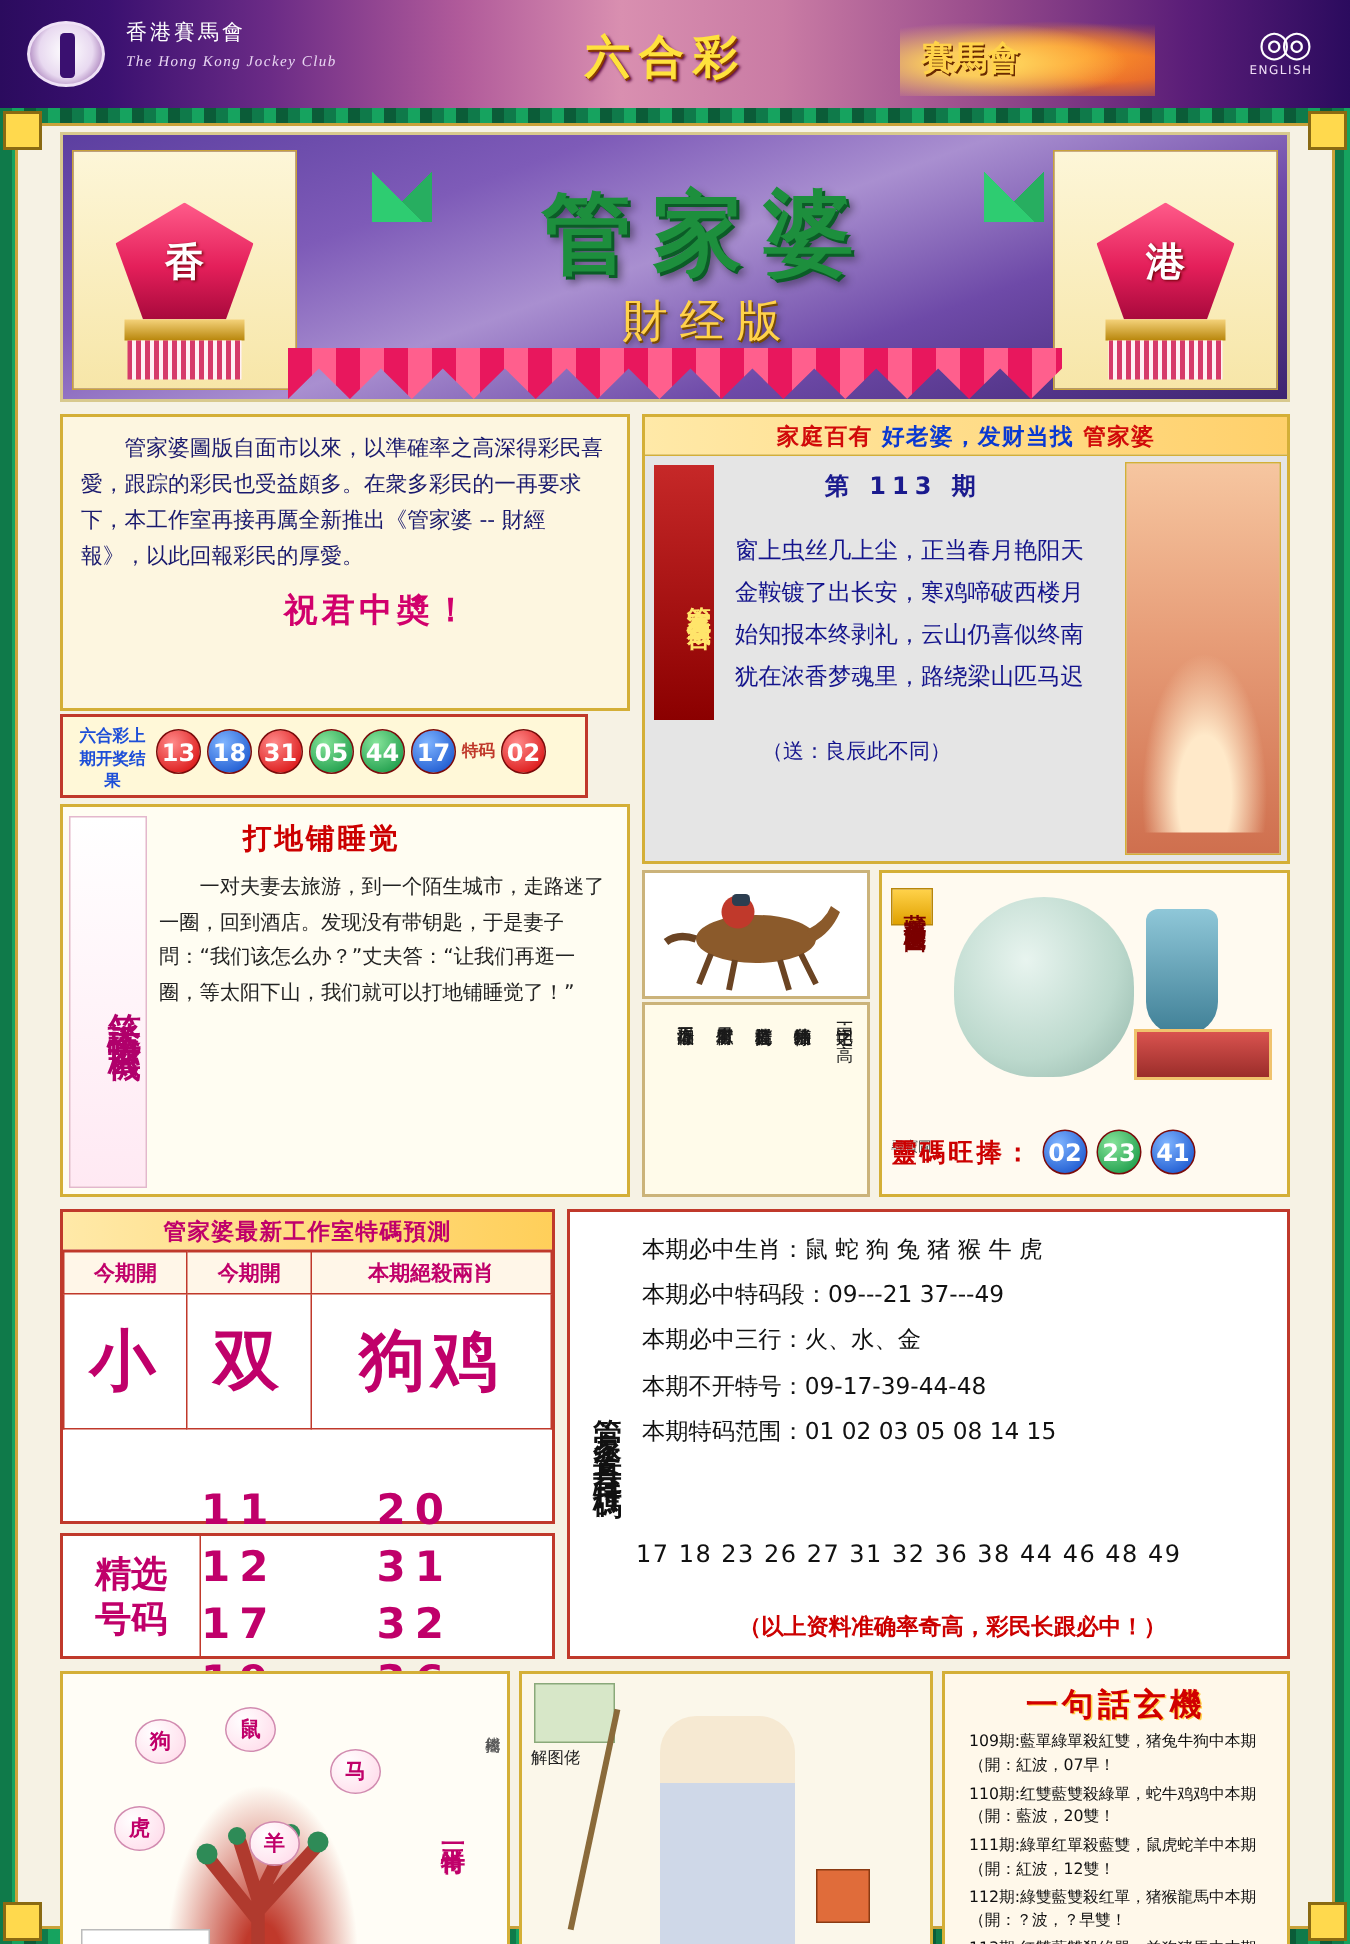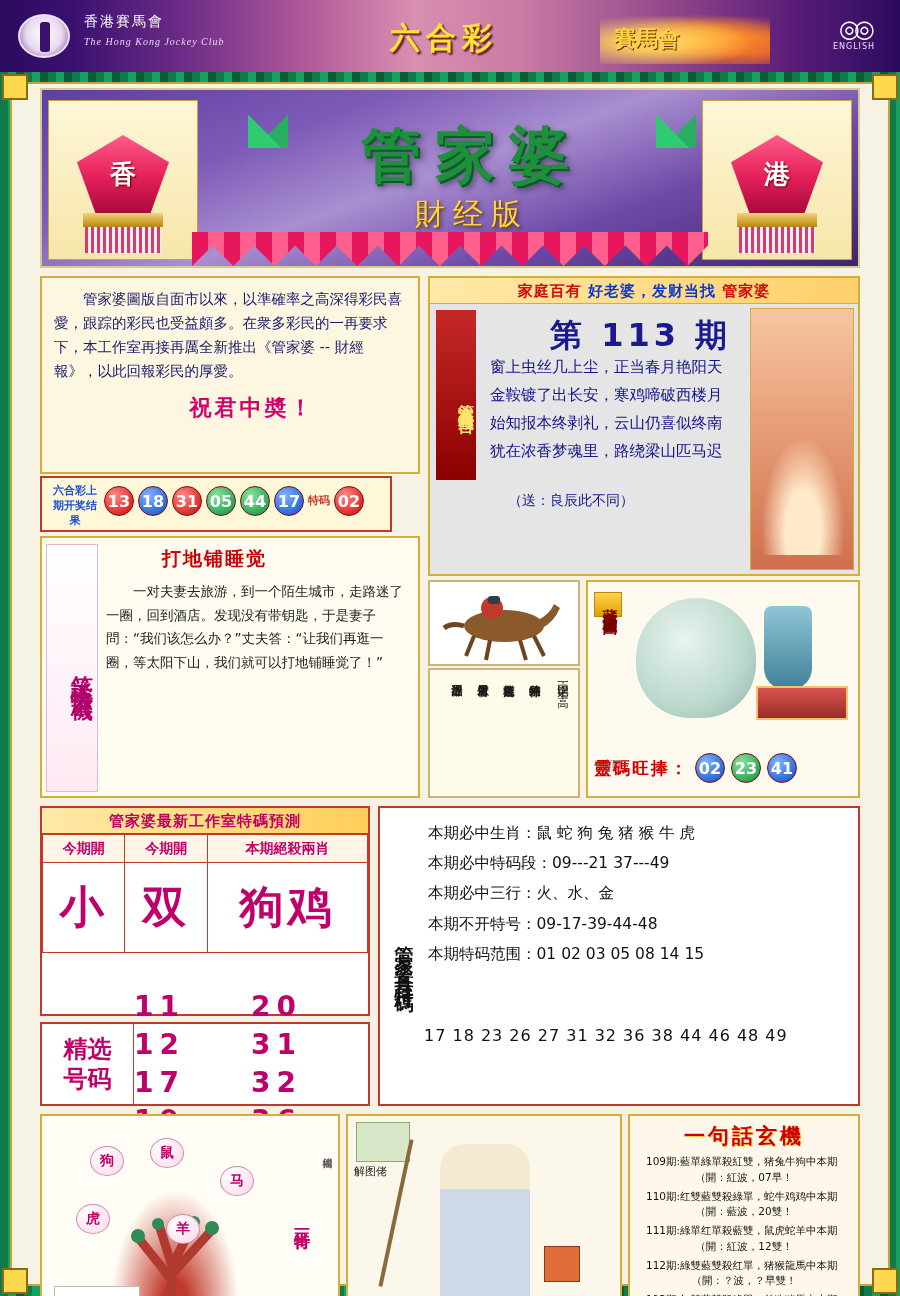--- a/index.html
+++ b/index.html
@@ -164,21 +164,21 @@
   #issueBox .ribbon .a{color:#d10a0a}
   #issueBox .ribbon .b{color:#0a39d1}
   #issueBox .ribbon .c{color:#d10a0a}
   #issueBox .vtag{
     position:absolute; left:6px; top:32px; width:40px; height:170px;
     background:linear-gradient(180deg,#c62828,#8b0000);
     color:#ffe56b; font-size:16px; font-weight:bold; text-align:center; padding-top:6px;
     line-height:19px; writing-mode:vertical-rl; letter-spacing:2px;
   }
   #issueBox .issue-no{
-    position:absolute; left:120px; top:36px; font-size:32px; font-weight:bold; color:#1a1a8e;
+    position:absolute; left:120px; top:36px; font-size:16px; font-weight:bold; color:#1a1a8e;
     letter-spacing:4px;
   }
   #issueBox .poem{
     position:absolute; left:60px; top:76px; width:300px; color:#14148c; font-size:15.5px; line-height:1.8;
   }
   #issueBox .note{
     position:absolute; left:78px; top:214px; font-size:14px; color:#14148c;
   }
   #issueBox .art{
     position:absolute; right:4px; top:30px; width:104px; height:262px;
@@ -307,21 +307,21 @@
   #picBox .stamp{ position:absolute; left:8px; top:6px; width:54px; height:40px; background:#d7e7c8; border:1px solid #8aa97a;}
   #picBox .stamp-txt{ position:absolute; left:6px; top:48px; font-size:11px; color:#222;}
 
   
   #riddleBox{ left:606px; top:1030px; width:232px; height:254px; background:#fff8ea; border-color:#d4af37;}
   #riddleBox h3{
     margin:6px 0 4px; text-align:center; font-size:21px; font-weight:bold; color:#d10000;
     letter-spacing:3px; text-shadow:1px 1px 0 #ffd24a;
   }
   #riddleBox .item{ font-size:10.5px; line-height:1.5; color:#111; padding:0 16px 3px; }
-  #riddleBox .item .l2{ display:block; text-align:center; }
+  #riddleBox .item .l2{ display:block; text-align:left; }
 </style>
 </head>
 <body>
 
 <div class="page">
 
   <div class="topbar">
     <div class="hkjc-logo"></div>
     <div class="hk-cn">香港賽馬會</div>
     <div class="hk-en">The Hong Kong Jockey Club</div>
@@ -475,20 +475,21 @@
     <div class="box" id="infoBox">
       <div class="vtitle">管家婆真言特碼</div>
       <div class="lines">
         <div>本期必中生肖：鼠 蛇 狗 兔 猪 猴 牛 虎</div>
         <div>本期必中特码段：09---21  37---49</div>
         <div>本期必中三行：火、水、金</div>
         <div>本期不开特号：09-17-39-44-48</div>
         <div>本期特码范围：01 02 03 05 08 14 15</div>
       </div>
       <div class="span-nums">17 18 23 26 27 31 32 36 38 44 46 48 49</div>
+      <div class="footer">（以上资料准确率奇高，彩民长跟必中！）</div>
     </div>
 
     <div class="box" id="treeBox">
       <div class="smalltag">搖錢樹</div>
       <div class="tree">
         <svg width="150" height="150" viewBox="0 0 150 150">
           <path d="M72 148 L72 96 M72 110 L40 70 M72 104 L110 62 M72 96 L60 58 M72 96 L92 56" stroke="#b03a2e" stroke-width="9" fill="none" stroke-linecap="round"></path>
           <circle cx="38" cy="66" r="7" fill="#2e8b57"></circle>
           <circle cx="112" cy="58" r="7" fill="#2e8b57"></circle>
           <circle cx="58" cy="54" r="6" fill="#2e8b57"></circle>

